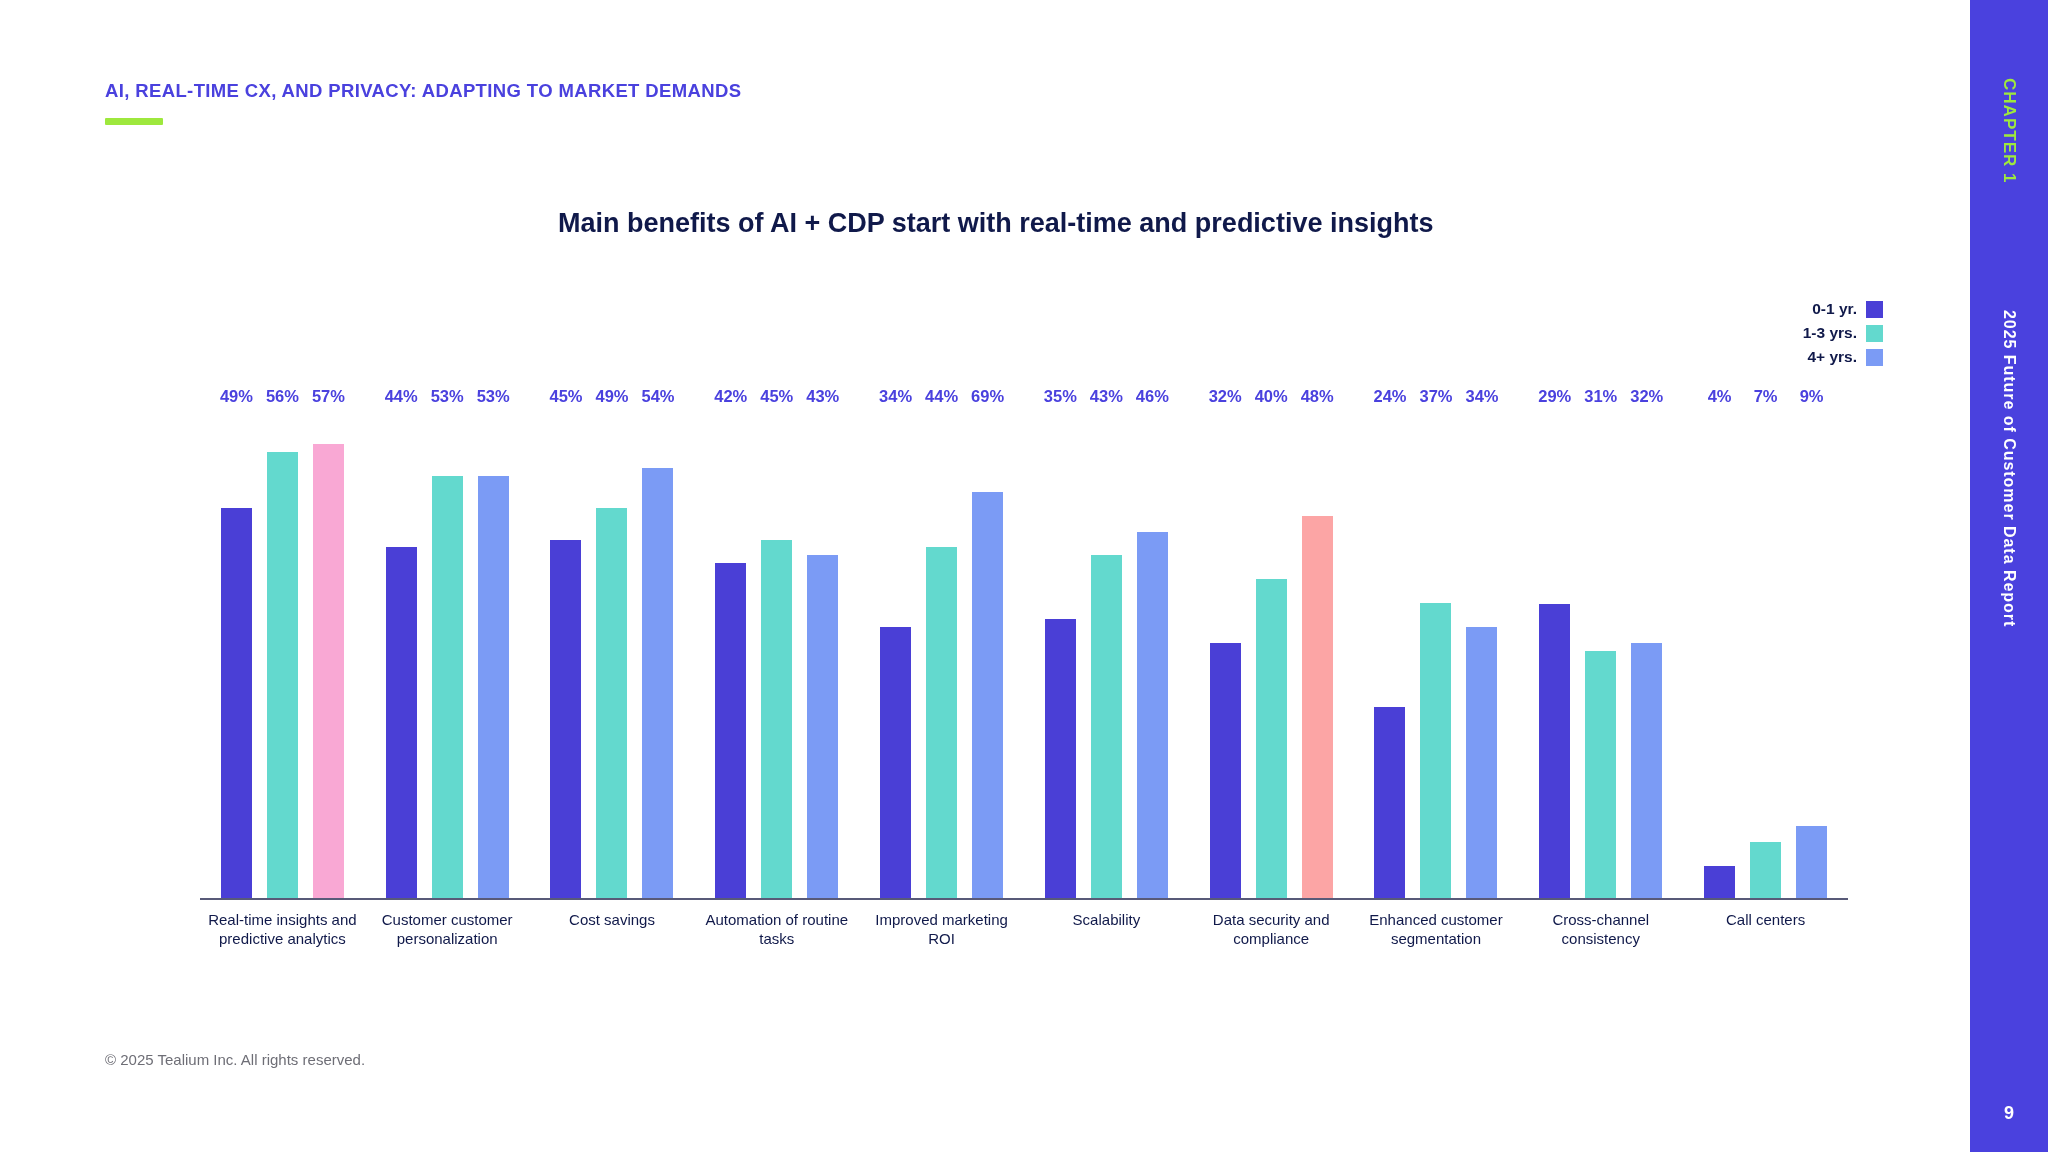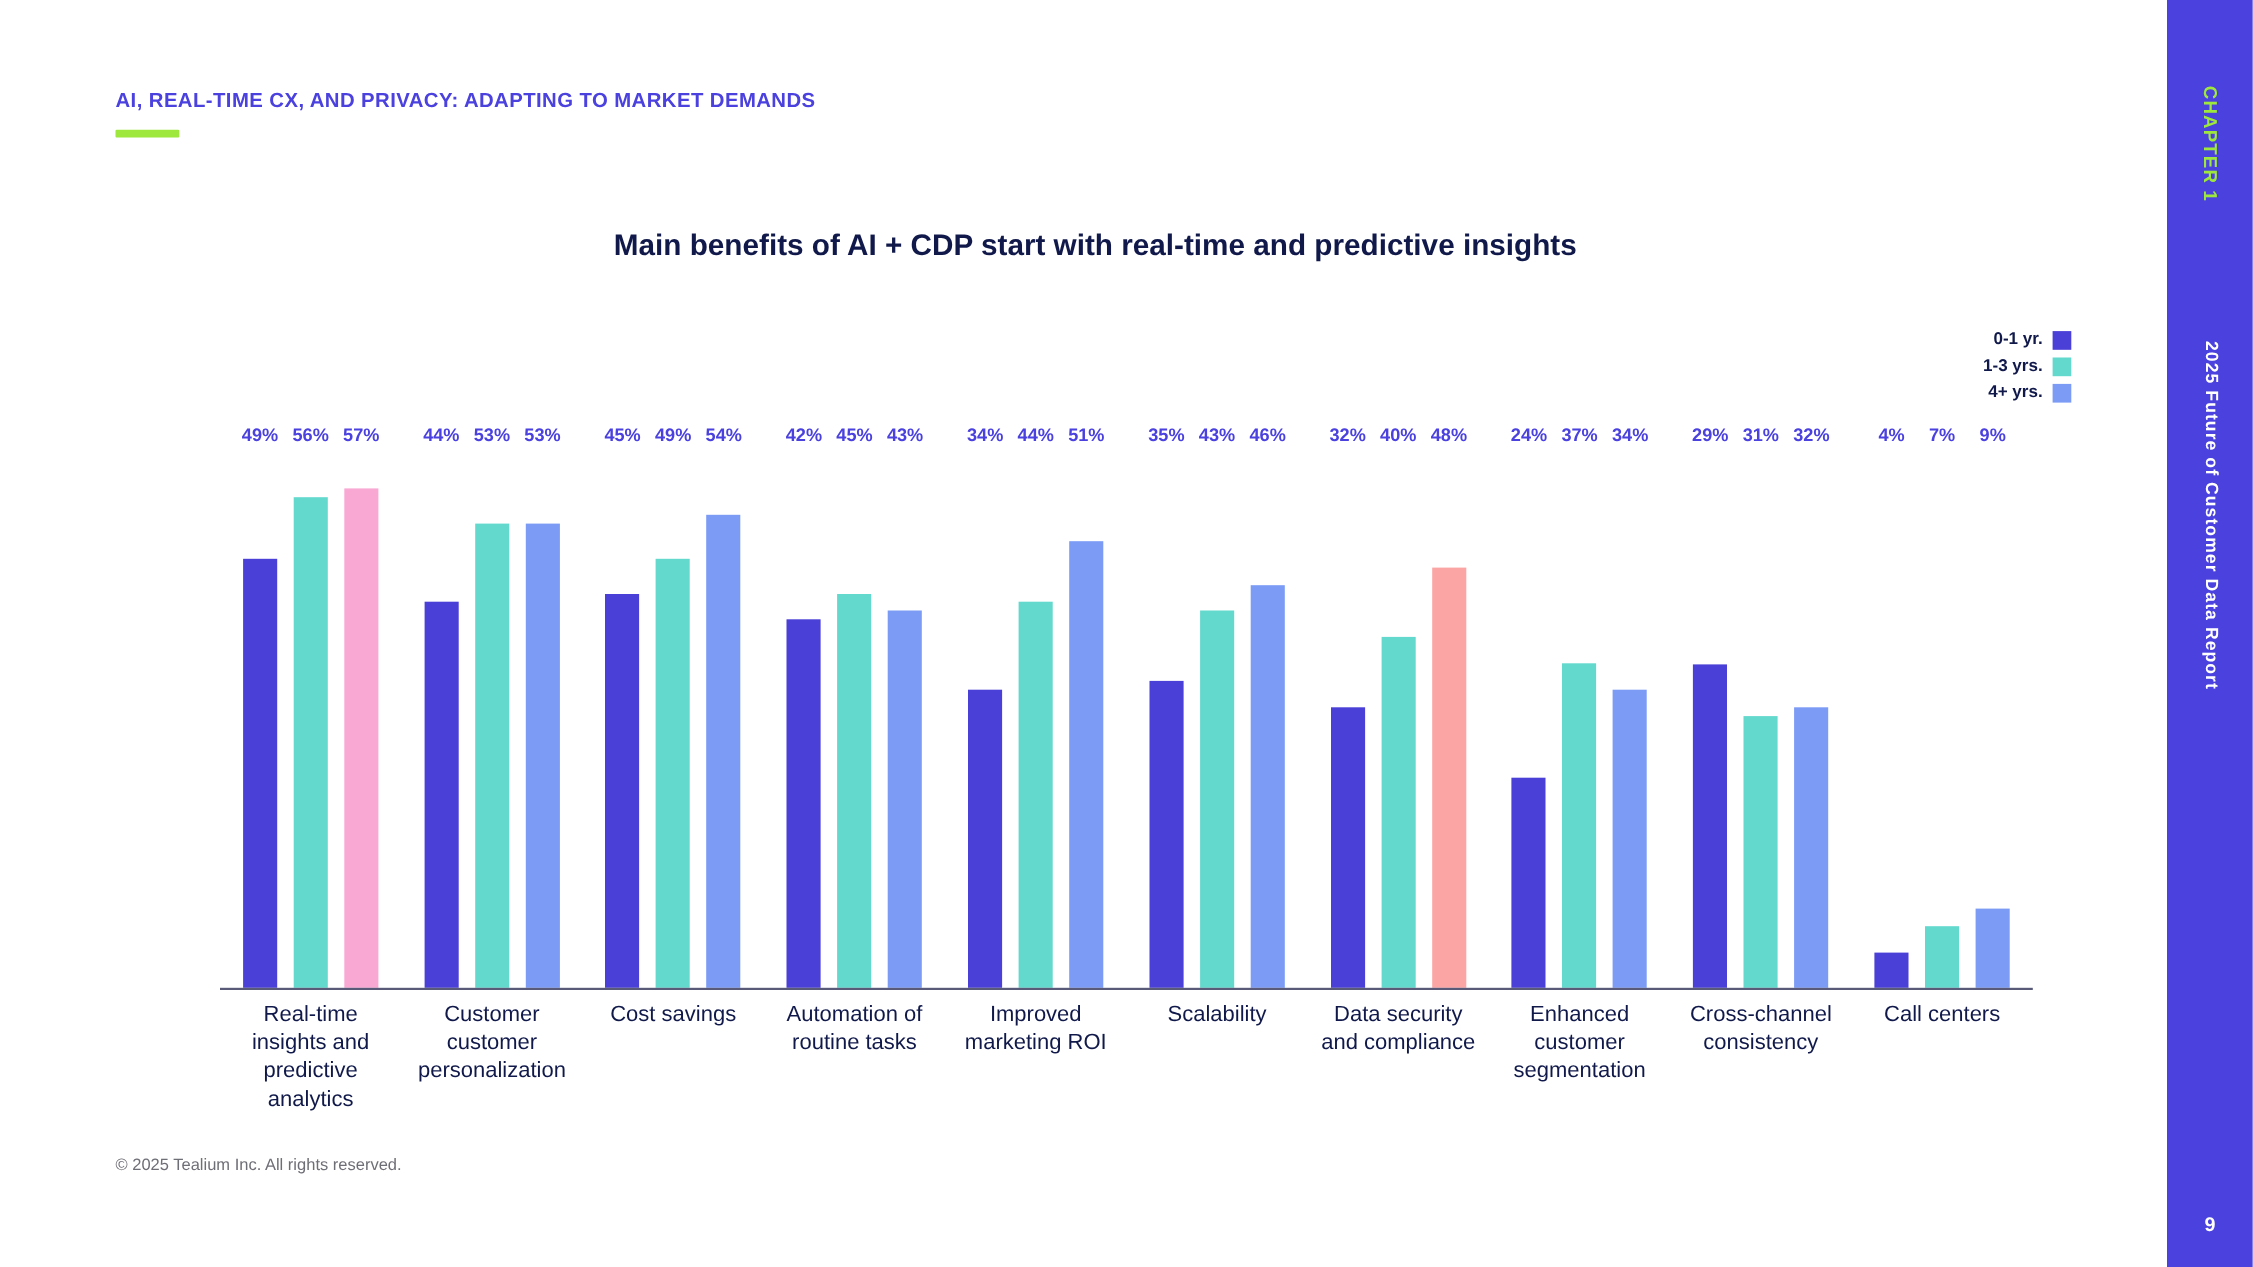--- a/index.html
+++ b/index.html
@@ -185,21 +185,21 @@
     position: absolute;
     left: 200px;
     top: 910px;
     width: 1648px;
     display: flex;
   }
   .xlabel {
     flex: 1 1 0;
     text-align: center;
     color: #10194A;
-    font-size: 20px;
+    font-size: 15px;
     line-height: 1.28;
     padding: 0 6px;
   }
 
   
   #footer {
     position: absolute;
     left: 105px;
     bottom: 84px;
     color: #6e6e76;
@@ -309,21 +309,21 @@
               <div class="bar-value">34%</div>
             </div>
           </div>
           <div class="bar-wrap">
             <div class="bar" style="background: rgb(99, 217, 206); height: 350.533px;">
               <div class="bar-value">44%</div>
             </div>
           </div>
           <div class="bar-wrap">
             <div class="bar" style="background: rgb(123, 155, 245); height: 406.3px;">
-              <div class="bar-value">51%</div>
+              <div class="bar-value">69%</div>
             </div>
           </div>
         </div>
         <div class="group">
           <div class="bar-wrap">
             <div class="bar" style="background: rgb(74, 63, 214); height: 278.833px;">
               <div class="bar-value">35%</div>
             </div>
           </div>
           <div class="bar-wrap">

